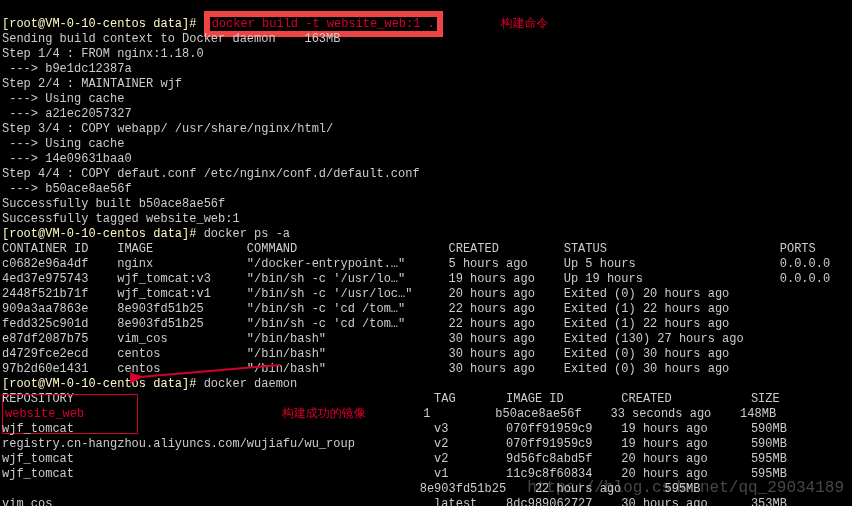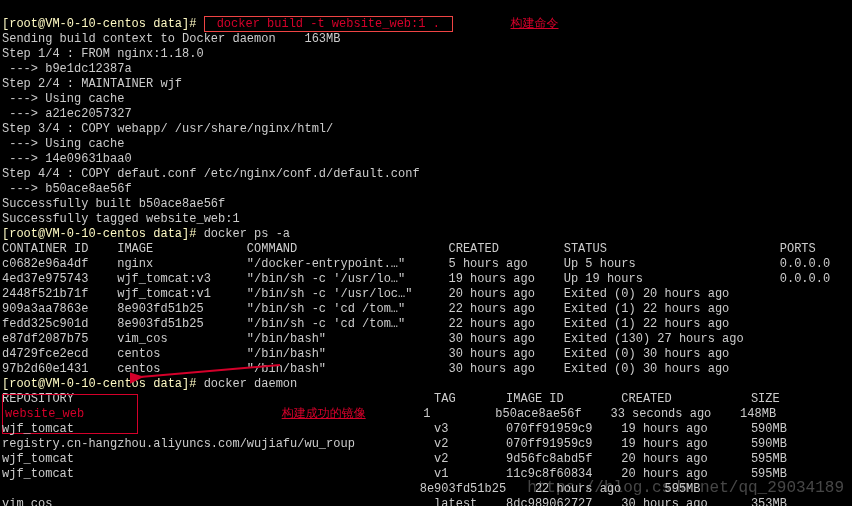--- a/index.html
+++ b/index.html
@@ -15,24 +15,24 @@
     overflow: hidden;
     position: relative;
   }
   .term {
     padding: 2px;
     white-space: pre;
   }
   .prompt { color: #fef9c3; }
   .cmd-highlight {
     color: #d4002a;
-    border: 1px solid #ef4444;
-    padding: 0 12px;
+    border: 6px solid #ef4444;
+    padding: 0 2px;
   }
-  .anno { color: #d4002a; text-decoration: underline; }
+  .anno { color: #d4002a; }
   .repo-highlight {
     color: #d4002a;
     border: 1px solid #d4002a;
     padding: 12px 2px;
   }
   .arrow-svg {
     position: absolute;
     left: 130px;
     top: 357px;
     pointer-events: none;

